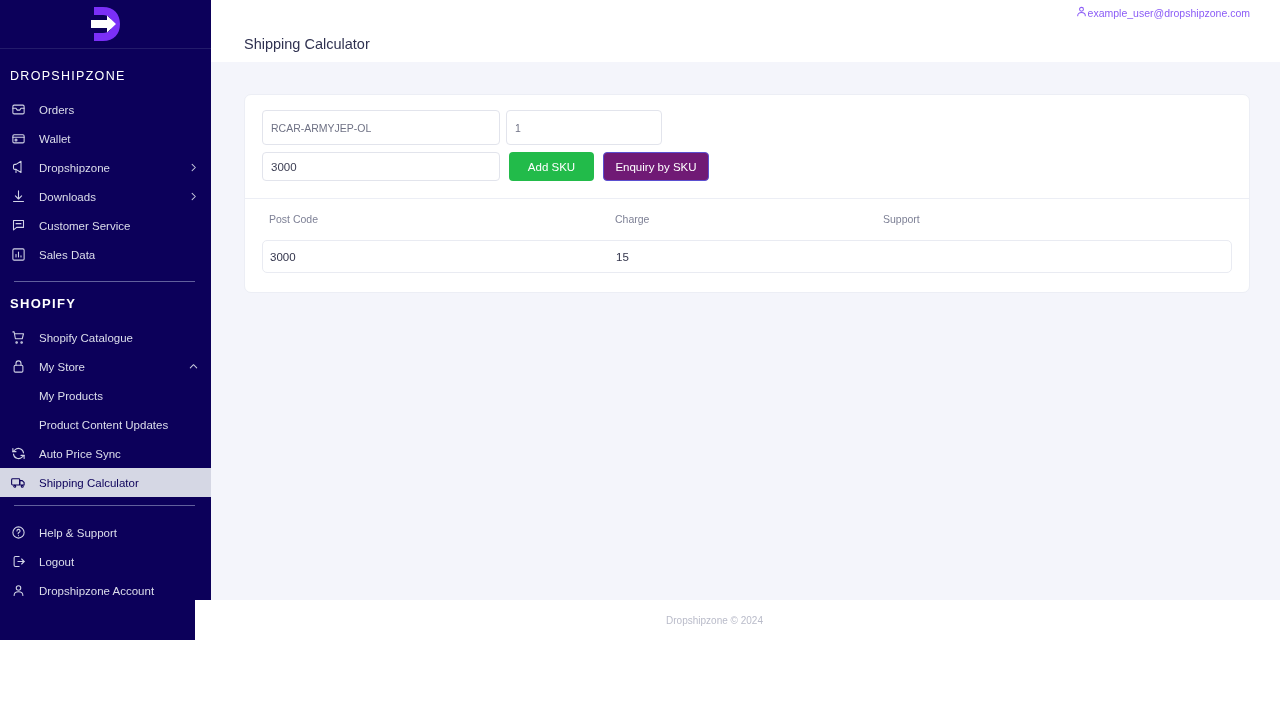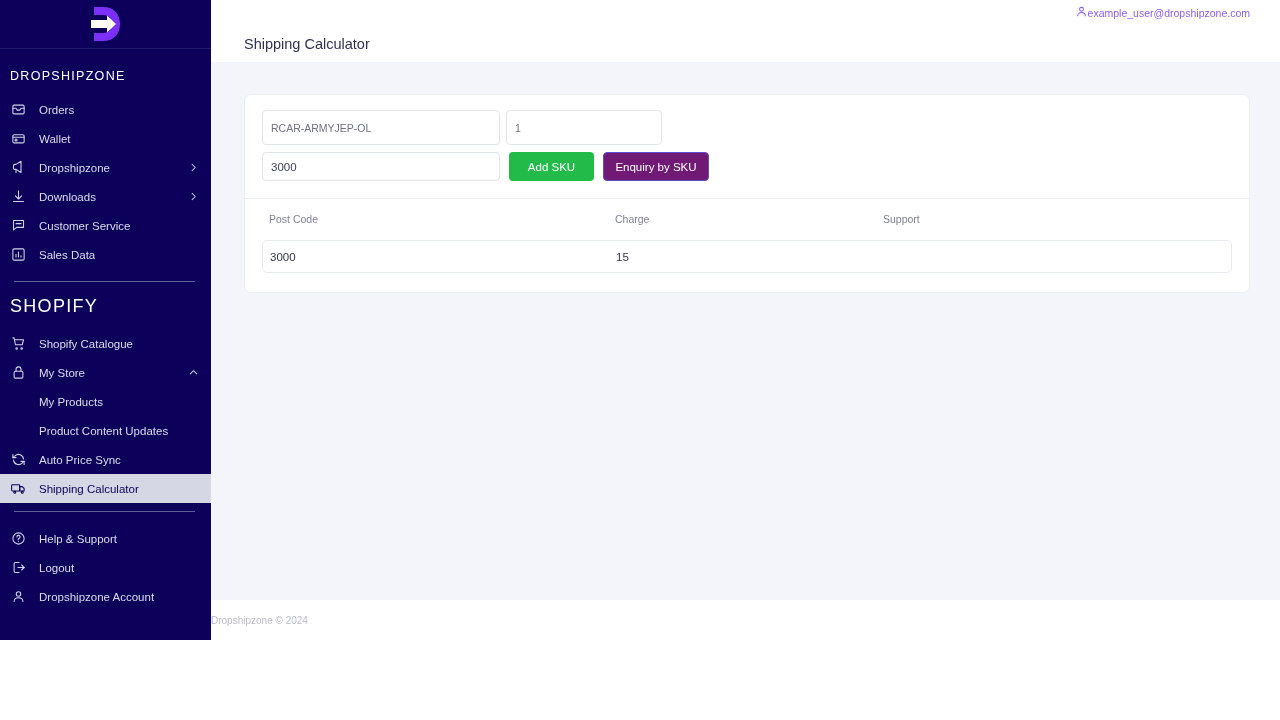--- a/index.html
+++ b/index.html
@@ -47,21 +47,21 @@
   .nav-item.active {
     background: #d5d7e4; color: #0c005a;
   }
   .nav-item.active .ic svg { stroke: #0c005a; }
   .divider {
     height: 1px; background: #8f92c0; opacity: .65;
     margin: 12px 16px 10px 14px;
   }
   .divider.thin { margin: 8px 16px 12px 14px; }
   .section-title {
-    font-size: 18px; font-weight: normal; letter-spacing: 1.3px;
+    font-size: 13px; font-weight: bold; letter-spacing: 1.3px;
     color: #ffffff; padding: 4px 0 12px 10px;
   }
 
   
   .topbar {
     position: absolute; left: 211px; top: 0; width: 1069px; height: 26px;
     background: #ffffff; display: flex; align-items: center;
     justify-content: flex-end; padding-right: 30px;
   }
   .user-chip { display: flex; align-items: center; gap: 0; cursor: pointer; }
@@ -119,23 +119,23 @@
     display: flex; align-items: center; height: 33px;
     border: 1px solid #e9ebf2; border-radius: 5px; padding: 0 4px 0 7px;
   }
   .trow .td { font-size: 11.5px; color: #33354c; }
   .td.c1 { width: 346px; }
   .td.c2 { width: 268px; }
   .td.c3 { flex: 1; }
 
   
   .footer {
-    position: absolute; left: 211px; top: 600px; width: 1069px; height: 40px;
+    position: absolute; left: 195px; top: 600px; width: 1069px; height: 40px;
     background: #ffffff; display: flex; align-items: center;
-    justify-content: flex-start; padding-right: 30px;
+    justify-content: center; padding-right: 30px;
   }
   .footer span { font-size: 10px; color: #b9bbc9; }
 </style>
 </head>
 <body>
 
 <div class="app">
 
   <aside class="sidebar">
 

